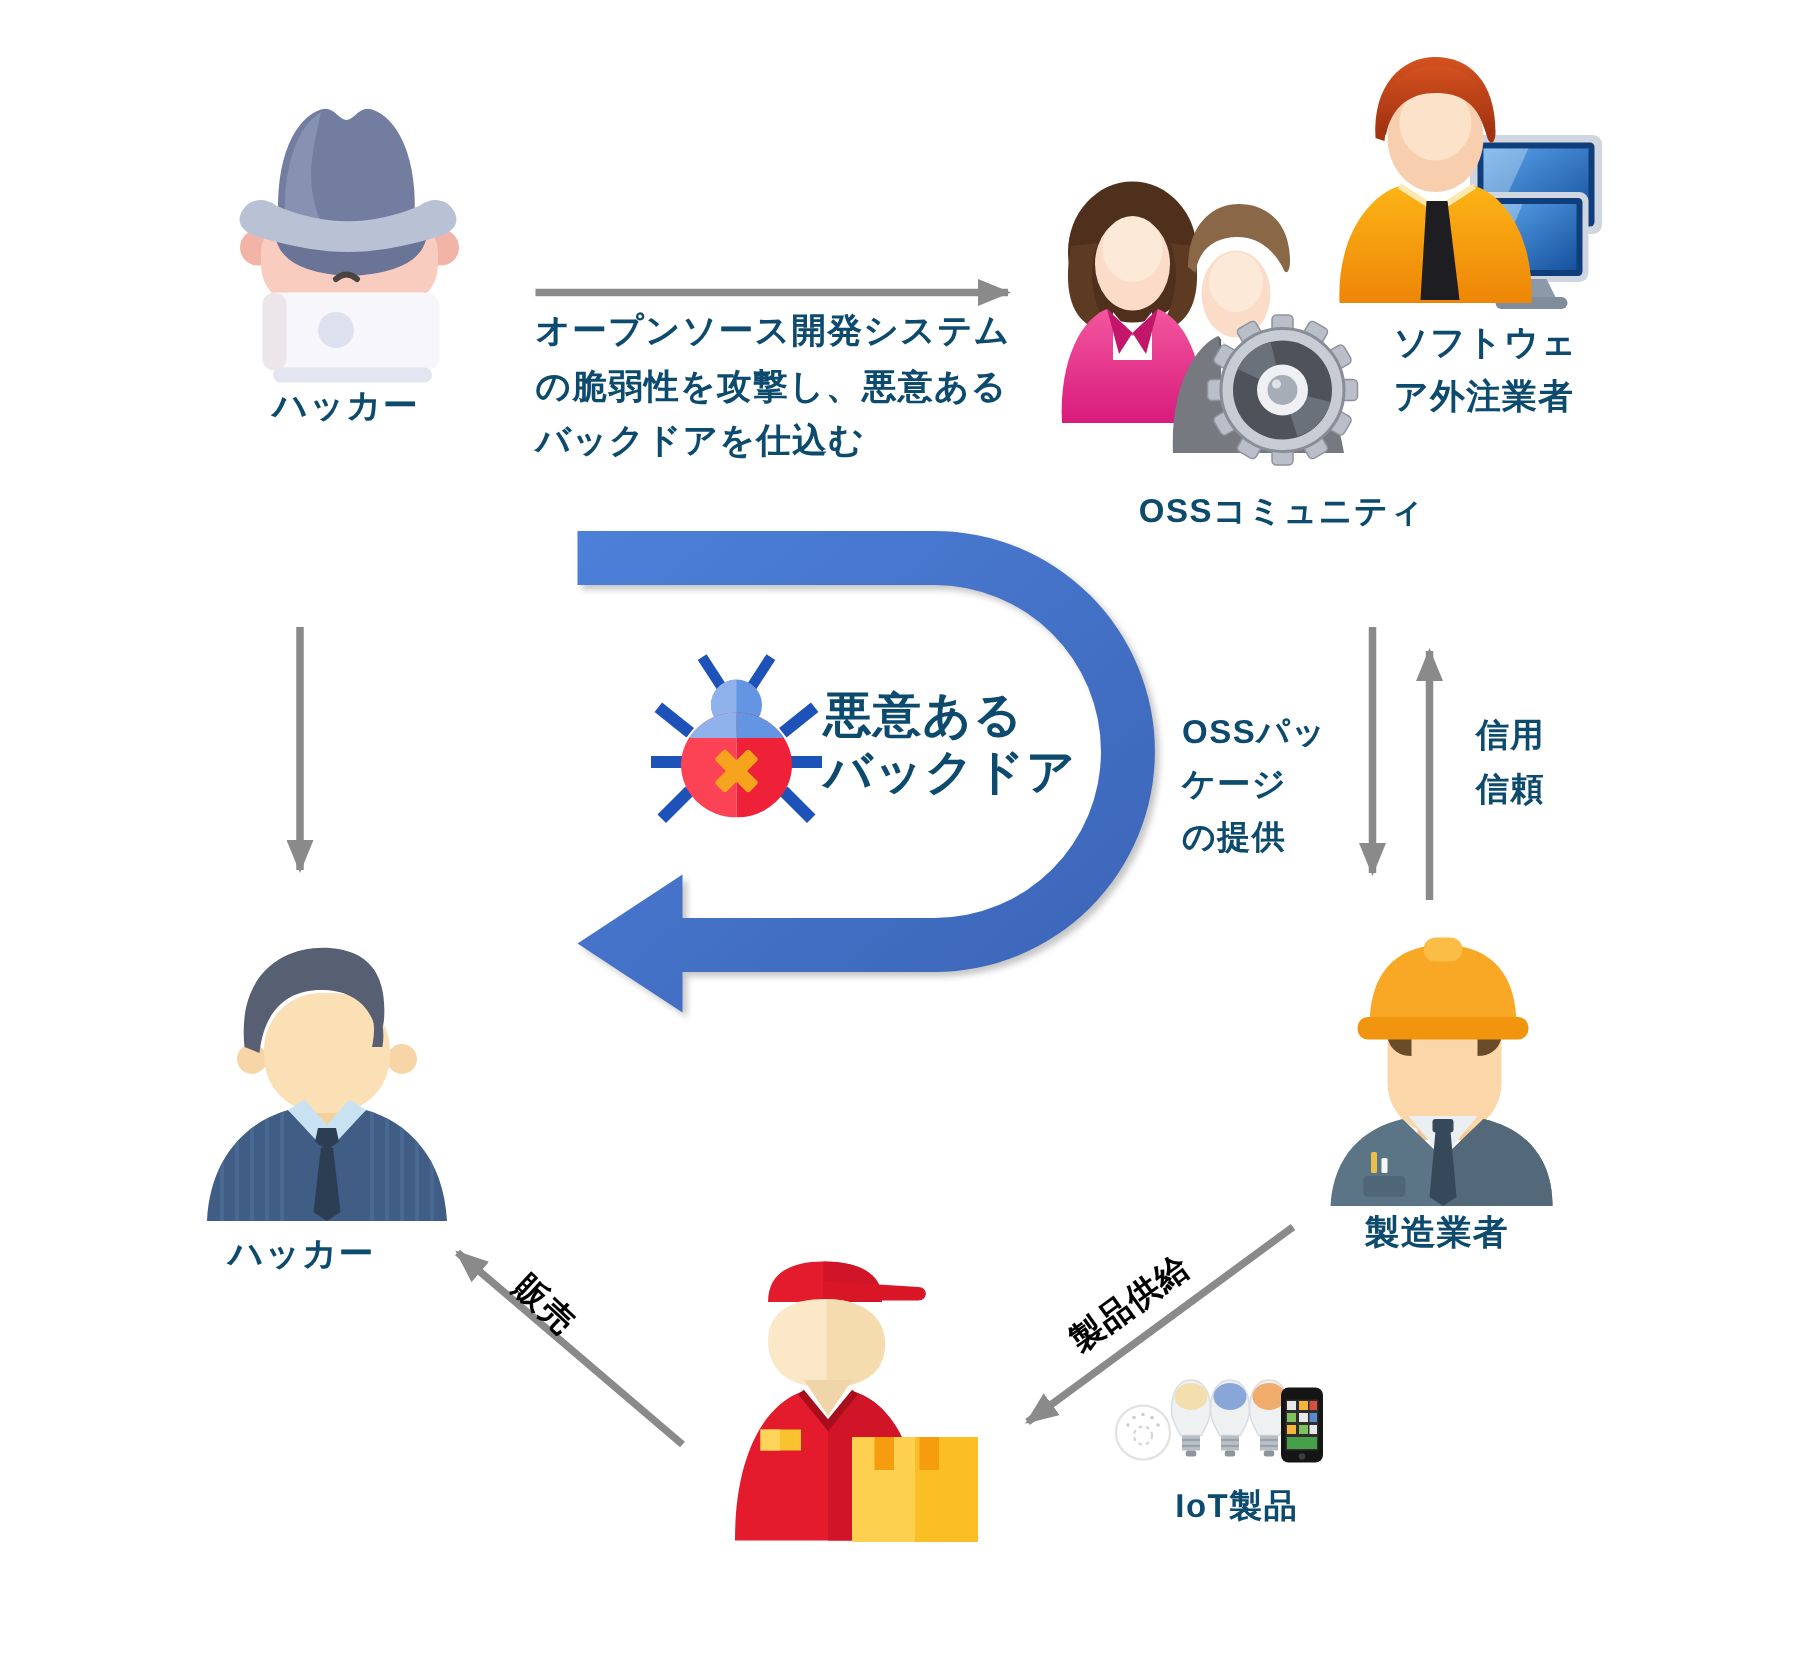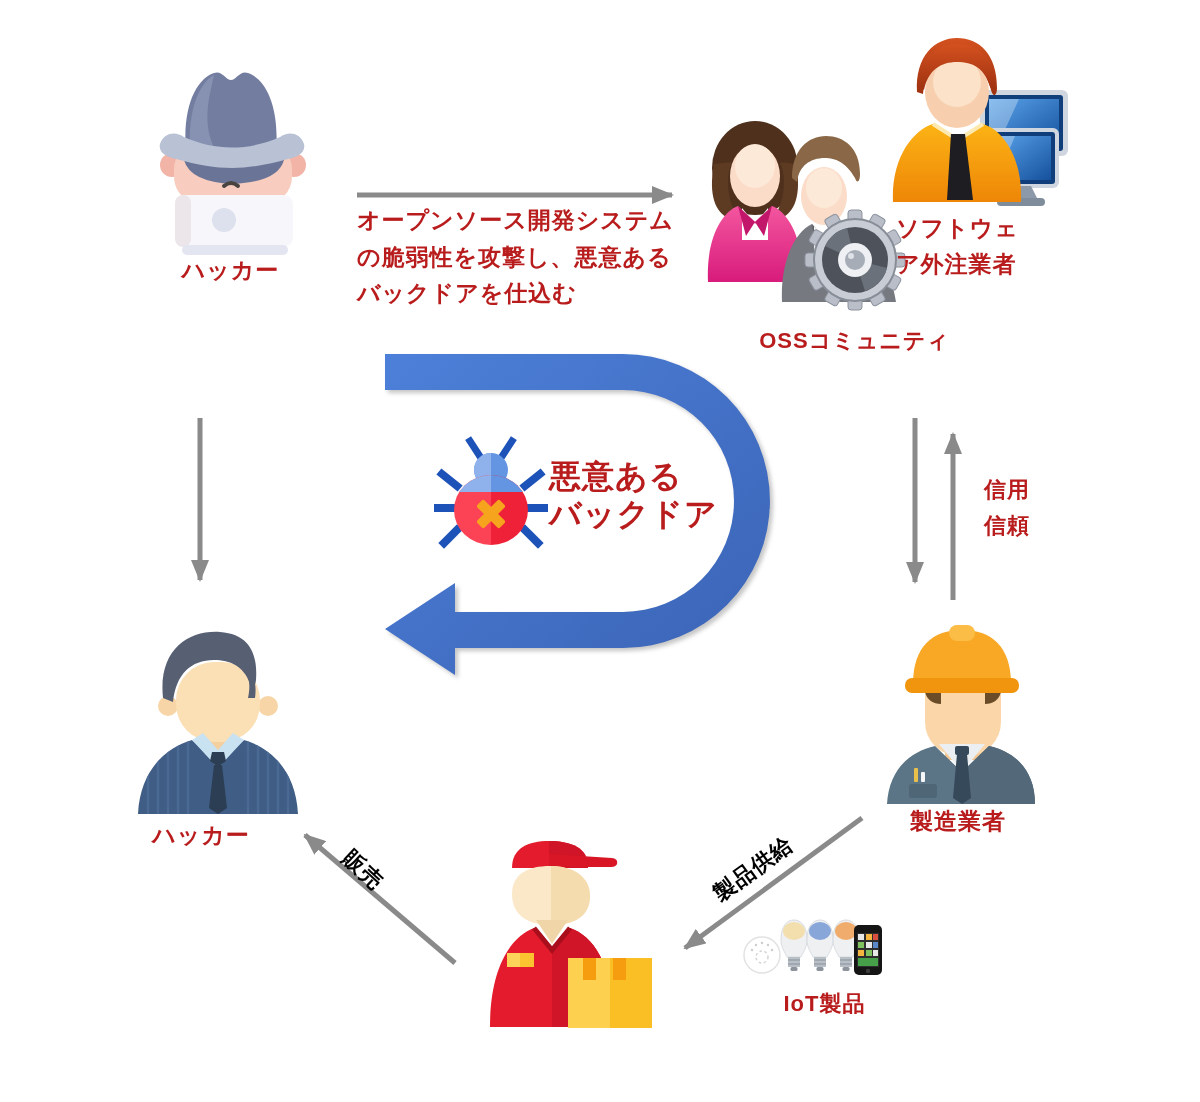--- a/index.html
+++ b/index.html
@@ -2,21 +2,21 @@
 <html><head>
 <meta charset="utf-8">
 <style>
   html,body{margin:0;padding:0;background:#ffffff;}
   #canvas{
     position:relative;width:1200px;height:1102px;background:#ffffff;overflow:hidden;
     font-family:"Liberation Sans","DejaVu Sans",sans-serif;color:#000;
   }
   #canvas svg{position:absolute;overflow:visible;display:block;}
   .lbl{
-    position:absolute;font-weight:600;color:#b91c1c;text-align:center;
+    position:absolute;font-weight:600;color:#0c4a6e;text-align:center;
     white-space:pre-line;letter-spacing:1px;line-height:1.5;
   }
   .lbl.left{text-align:left;}
   .rot{position:absolute;font-weight:600;color:#000;white-space:nowrap;letter-spacing:1px;}
 </style>
 </head>
 <body>
 
 <div id="canvas">
 
@@ -134,21 +134,21 @@
     </g>
 
     <path d="M8,174 C6,130 28,102 48,96 L73,112 L98,96 C118,102 138,130 136,174 Z" fill="url(#lg-shirt)"></path>
     <path d="M48,96 L73,112 L98,96" stroke="#fde9b0" stroke-width="4" fill="none"></path>
     <path d="M66,106 L80,106 L88,172 L62,172 Z" fill="#1d1d22"></path>
     <path d="M32,64 C30,28 50,10 72,10 C94,10 112,26 112,60 C112,68 108,70 106,62 C100,40 88,34 72,34 C54,34 40,44 38,66 Z" fill="url(#lg-hair-o)"></path>
     <ellipse cx="72" cy="64" rx="32" ry="36" fill="#f8cfae"></ellipse>
     <ellipse cx="72" cy="54" rx="24" ry="25" fill="#fbe2c8"></ellipse>
     <path d="M34,58 C34,30 52,16 72,16 C92,16 110,30 110,56 C110,62 107,63 105,58 C99,40 88,34 72,34 C56,34 43,42 39,62 Z" fill="url(#lg-hair-o)"></path>
   </svg>
-  <div class="lbl left" style="left:896px;top:211px;width:170px;font-size:23px;line-height:35.5px">ソフトウェ
+  <div class="lbl left" style="left:929px;top:211px;width:170px;font-size:23px;line-height:35.5px">ソフトウェ
 ア外注業者</div>
 
   <svg style="left:370px;top:340px;filter:drop-shadow(3px 3px 2px rgba(110,110,110,0.4))" width="420" height="345" viewBox="0 0 420 345">
     <path d="M15,14 L253,14 A147,147 0 0 1 253,308 L85,308 L85,335 L15,289 L85,243 L85,272 L253,272 A111,111 0 0 0 253,50 L15,50 Z" fill="url(#lg-loop)"></path>
   </svg>
 
   <svg style="left:437px;top:428px" width="108" height="122" viewBox="0 0 108 122">
     <defs>
       <clipPath id="cp-bugbody">
           <ellipse cx="54" cy="82" rx="37" ry="35"></ellipse>
@@ -188,20 +188,23 @@
   <svg style="left:189px;top:414px" width="22" height="186">
     <line x1="11" y1="4" x2="11" y2="166" stroke="#8a8a8a" stroke-width="5" marker-end="url(#ah)"></line>
   </svg>
 
   <svg style="left:904px;top:412px" width="22" height="190">
     <line x1="11" y1="6" x2="11" y2="170" stroke="#8a8a8a" stroke-width="5" marker-end="url(#ah)"></line>
   </svg>
   <svg style="left:942px;top:410px" width="22" height="192">
     <line x1="11" y1="190" x2="11" y2="24" stroke="#8a8a8a" stroke-width="5" marker-end="url(#ah)"></line>
   </svg>
+  <div class="lbl left" style="left:788px;top:470px;width:110px;font-size:22px;line-height:35px">OSSパッ
+ケージ
+の提供</div>
   <div class="lbl" style="left:976px;top:472px;width:62px;font-size:22px;line-height:35.5px">信用
 信頼</div>
 
   <svg style="left:883px;top:620px" width="156" height="184" viewBox="0 0 156 184">
     <rect x="62" y="104" width="40" height="36" fill="#f3c792"></rect>
     <rect x="42" y="42" width="76" height="94" rx="34" fill="#fbd6a8"></rect>
     <path d="M42,72 C42,54 48,46 58,40 L58,84 C50,84 44,80 42,72 Z" fill="#6b4c28"></path>
     <path d="M118,72 C118,54 112,46 102,40 L102,84 C110,84 116,80 118,72 Z" fill="#6b4c28"></path>
     <path d="M30,64 C30,26 50,10 79,10 C108,10 128,26 128,64 Z" fill="#f9a825"></path>
     <rect x="66" y="5" width="26" height="16" rx="8" fill="#fbbd45"></rect>

